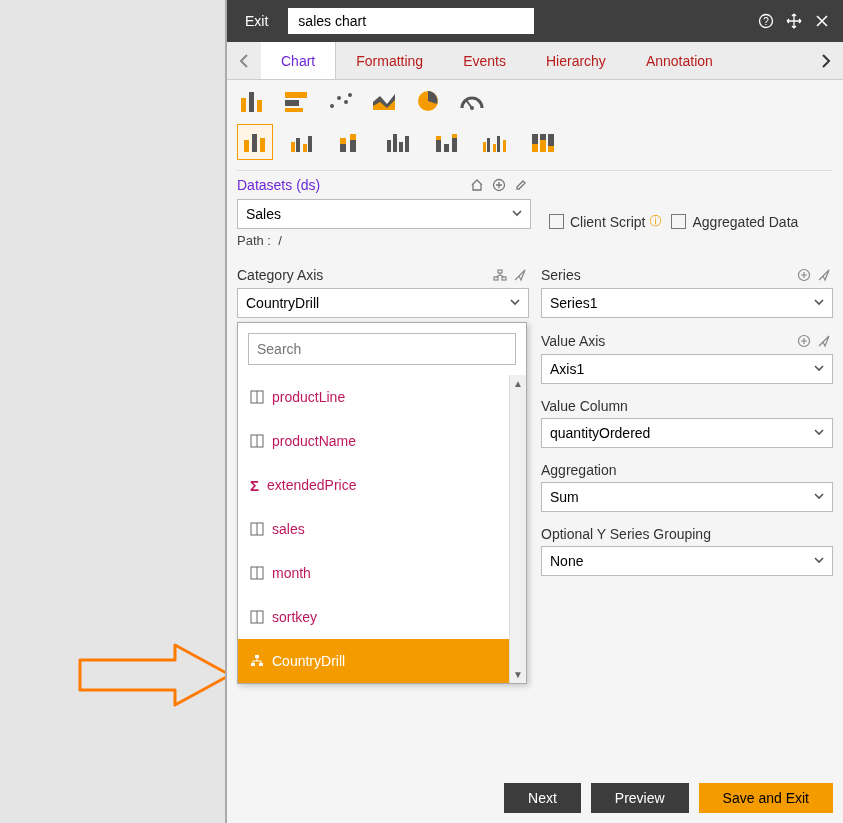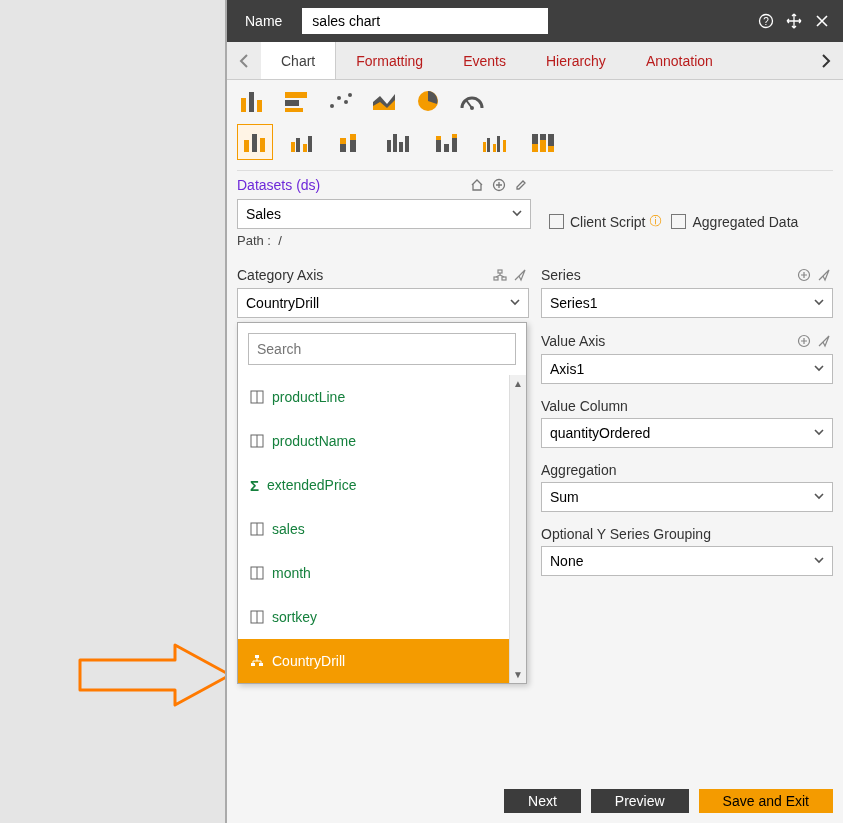--- a/index.html
+++ b/index.html
@@ -6,21 +6,21 @@
 body { background: #e5e5e5; width: 843px; height: 823px; position: relative; overflow: hidden; }
 .panel { position: absolute; left: 225px; top: 0; width: 618px; height: 823px; background: #f5f5f5; border-left: 2px solid #aaa; }
 .titlebar { height: 42px; background: #3f3f3f; display: flex; align-items: center; padding: 0 10px; color: #fff; }
 .titlebar .lbl { font-size: 14px; margin-left: 8px; margin-right: 20px; }
 .titlebar input { height: 26px; width: 246px; padding: 0 10px; font-size: 14px; border: none; }
 .titlebar .spacer { flex: 1; }
 .titlebar .winicon { width: 22px; height: 22px; margin-left: 6px; display: flex; align-items: center; justify-content: center; cursor: pointer; }
 .tabs { height: 38px; background: #ececec; display: flex; align-items: stretch; border-bottom: 1px solid #ccc; }
 .tabs .nav { width: 34px; display: flex; align-items: center; justify-content: center; cursor: pointer; color: #666; }
 .tabs .tab { padding: 0 20px; display: flex; align-items: center; font-size: 14px; color: #b91c1c; cursor: pointer; }
-.tabs .tab.active { background: #fff; color: #404040; border-right: 1px solid #ccc; }
+.tabs .tab.active { background: #fff; color: #6d28d9; border-right: 1px solid #ccc; }
 .ctype-strip { padding: 8px 10px 0 10px; }
 .ctype-row { display: flex; gap: 14px; margin-bottom: 10px; }
 .ctype { width: 30px; height: 26px; display: flex; align-items: center; justify-content: center; cursor: pointer; }
 .sub-row { display: flex; gap: 12px; padding: 0 10px 10px 10px; }
 .sub { width: 36px; height: 36px; display: flex; align-items: center; justify-content: center; cursor: pointer; }
 .sub.selected { border: 1px solid #f49b00; background: #fff4e5; }
 .section { padding: 4px 10px 6px 10px; }
 .ds-head { display: flex; align-items: center; font-size: 14px; color: #6d28d9; }
 .ds-head .sp { flex: 1; }
 .ds-head .mini { width: 20px; height: 20px; display: flex; align-items: center; justify-content: center; cursor: pointer; color: #777; margin-left: 2px; }
@@ -32,45 +32,45 @@
 .fld-head { display: flex; align-items: center; font-size: 14px; color: #333; margin-top: 6px; }
 .fld-head .sp { flex: 1; }
 .fld-head .mini { width: 18px; height: 18px; display: flex; align-items: center; justify-content: center; color: #888; margin-left: 2px; cursor: pointer; }
 .checks { display: flex; align-items: center; gap: 4px; font-size: 14px; color: #333; padding-left: 6px; padding-top: 20px; }
 .cb { width: 15px; height: 15px; border: 1px solid #777; display: inline-block; margin-right: 2px; cursor: pointer; }
 .info { color: #f49b00; font-size: 12px; margin-right: 6px; }
 .dropdown { position: absolute; left: 0; top: 62px; width: 290px; background: #fff; border: 1px solid #aaa; box-shadow: 2px 2px 6px rgba(0,0,0,.2); }
 .dropdown .search { padding: 10px; }
 .dropdown .search input { width: 100%; height: 32px; border: 1px solid #bbb; padding: 12px 8px; font-size: 14px; }
 .dropdown .list { max-height: 312px; overflow: hidden; position: relative; }
-.dropdown .item { height: 44px; display: flex; align-items: center; padding: 0 12px; font-size: 14px; color: #15803d; cursor: pointer; gap: 8px; }
+.dropdown .item { height: 44px; display: flex; align-items: center; padding: 0 12px; font-size: 14px; color: #be185d; cursor: pointer; gap: 8px; }
 .dropdown .item.selected { background: #f49b00; color: #fff; }
 .dropdown .scroll { position: absolute; right: 0; top: 0; width: 17px; height: 100%; background: #f0f0f0; border-left: 1px solid #ddd; }
 .dropdown .scroll .up, .dropdown .scroll .dn { height: 17px; display: flex; align-items: center; justify-content: center; color: #666; font-size: 10px; cursor: pointer; }
 .footer { position: absolute; bottom: 10px; right: 10px; display: flex; gap: 10px; }
-.btn { height: 24px; padding: 0 24px; font-size: 14px; border: none; cursor: pointer; }
+.btn { height: 30px; padding: 0 24px; font-size: 14px; border: none; cursor: pointer; }
 .btn.dark { background: #3c3c3c; color: #fff; }
 .btn.light { background: #fff; color: #333; border: 1px solid #ccc; }
 .btn.primary { background: #f49b00; color: #000; }
 .arrow-annot { position: absolute; left: 75px; top: 640px; }
 .sep { height: 1px; background: #ddd; margin: 0 10px; }
 </style>
 </head>
 <body>
 
 <div class="arrow-annot">
   <svg width="160" height="70" viewBox="0 0 160 70">
     <path d="M5 20 L100 20 L100 5 L155 35 L100 65 L100 50 L5 50 Z" fill="none" stroke="#ff7a00" stroke-width="3" stroke-linejoin="round"></path>
   </svg>
 </div>
 
 <div class="panel">
 
   <div class="titlebar">
-    <span class="lbl">Name</span>
+    <span class="lbl">Exit</span>
     <input type="text" value="sales chart" style="">
     <span class="spacer"></span>
     <span class="winicon">
       <svg width="16" height="16" viewBox="0 0 16 16">
           <circle cx="8" cy="8" r="6.5" fill="none" stroke="#fff" stroke-width="1.3"></circle>
           <text x="8" y="12" text-anchor="middle" font-size="10" fill="#fff">?</text>
         </svg>
     </span>
     <span class="winicon">
       <svg width="16" height="16" viewBox="0 0 16 16" stroke="#fff" stroke-width="1.3" fill="none">

